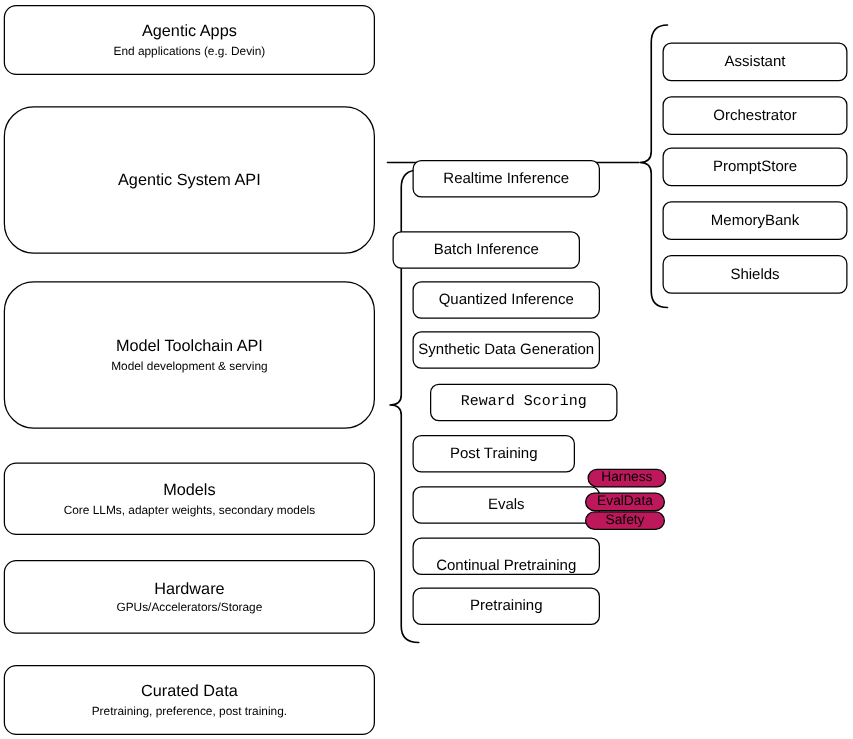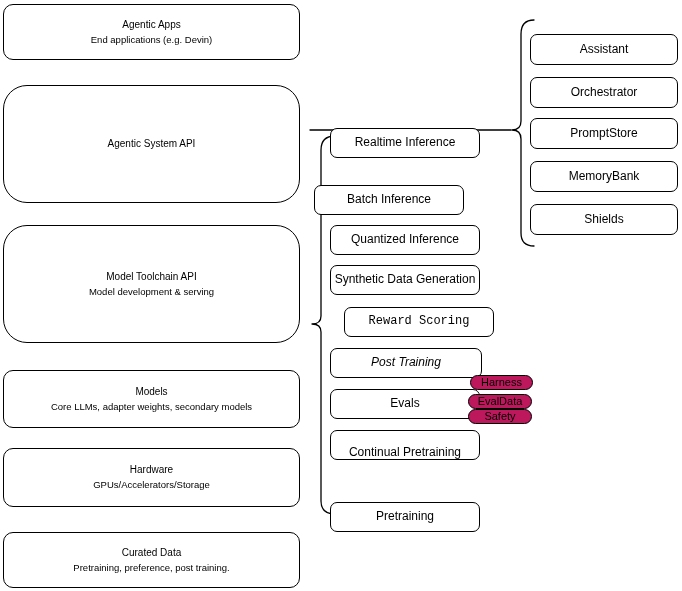--- a/index.html
+++ b/index.html
@@ -34,21 +34,21 @@
     box-sizing: border-box;
     background: #ffffff;
     border: 1.3px solid #000000;
     display: flex;
     flex-direction: column;
     align-items: center;
     justify-content: center;
     text-align: center;
   }
   .stack-box .title {
-    font-size: 10px;
+    font-size: 13px;
     line-height: 1.2;
     white-space: nowrap;
   }
   .stack-box .subtitle {
     font-size: 9.5px;
     line-height: 1.2;
     margin-top: 3px;
     white-space: nowrap;
   }
   .small-box {
@@ -124,30 +124,30 @@
   </div>
   <div class="box small-box" style="left:330px; top:225px; width:150px; height:30px;">
     <span class="label">Quantized Inference</span>
   </div>
   <div class="box small-box" style="left:330px; top:265px; width:150px; height:30px;">
     <span class="label">Synthetic Data Generation</span>
   </div>
   <div class="box small-box" style="left:344px; top:307px; width:150px; height:30px;font-family:Liberation Mono, monospace;">
     <span class="label">Reward Scoring</span>
   </div>
-  <div class="box small-box" style="left:330px; top:348px; width:152px; height:30px;font-style:italic;">
+  <div class="box small-box" style="left:330px; top:348px; width:130px; height:30px;">
     <span class="label">Post Training</span>
   </div>
   <div class="box small-box" style="left:330px; top:389px; width:150px; height:30px;">
     <span class="label">Evals</span>
   </div>
   <div class="box small-box" style="left:330px; top:430px; width:150px; height:30px;justify-content:flex-end;">
     <span class="label">Continual Pretraining</span>
   </div>
-  <div class="box small-box" style="left:330px; top:470px; width:150px; height:30px;margin-top:32px;">
+  <div class="box small-box" style="left:330px; top:470px; width:150px; height:30px;">
     <span class="label">Pretraining</span>
   </div>
 
   <div class="pill" style="left:470px; top:375px; width:63px; height:15px;">
     <span class="label">Harness</span>
   </div>
   <div class="pill" style="left:468px; top:394px; width:64px; height:15px;">
     <span class="label">EvalData</span>
   </div>
   <div class="pill" style="left:468px; top:409px; width:64px; height:15px;">

